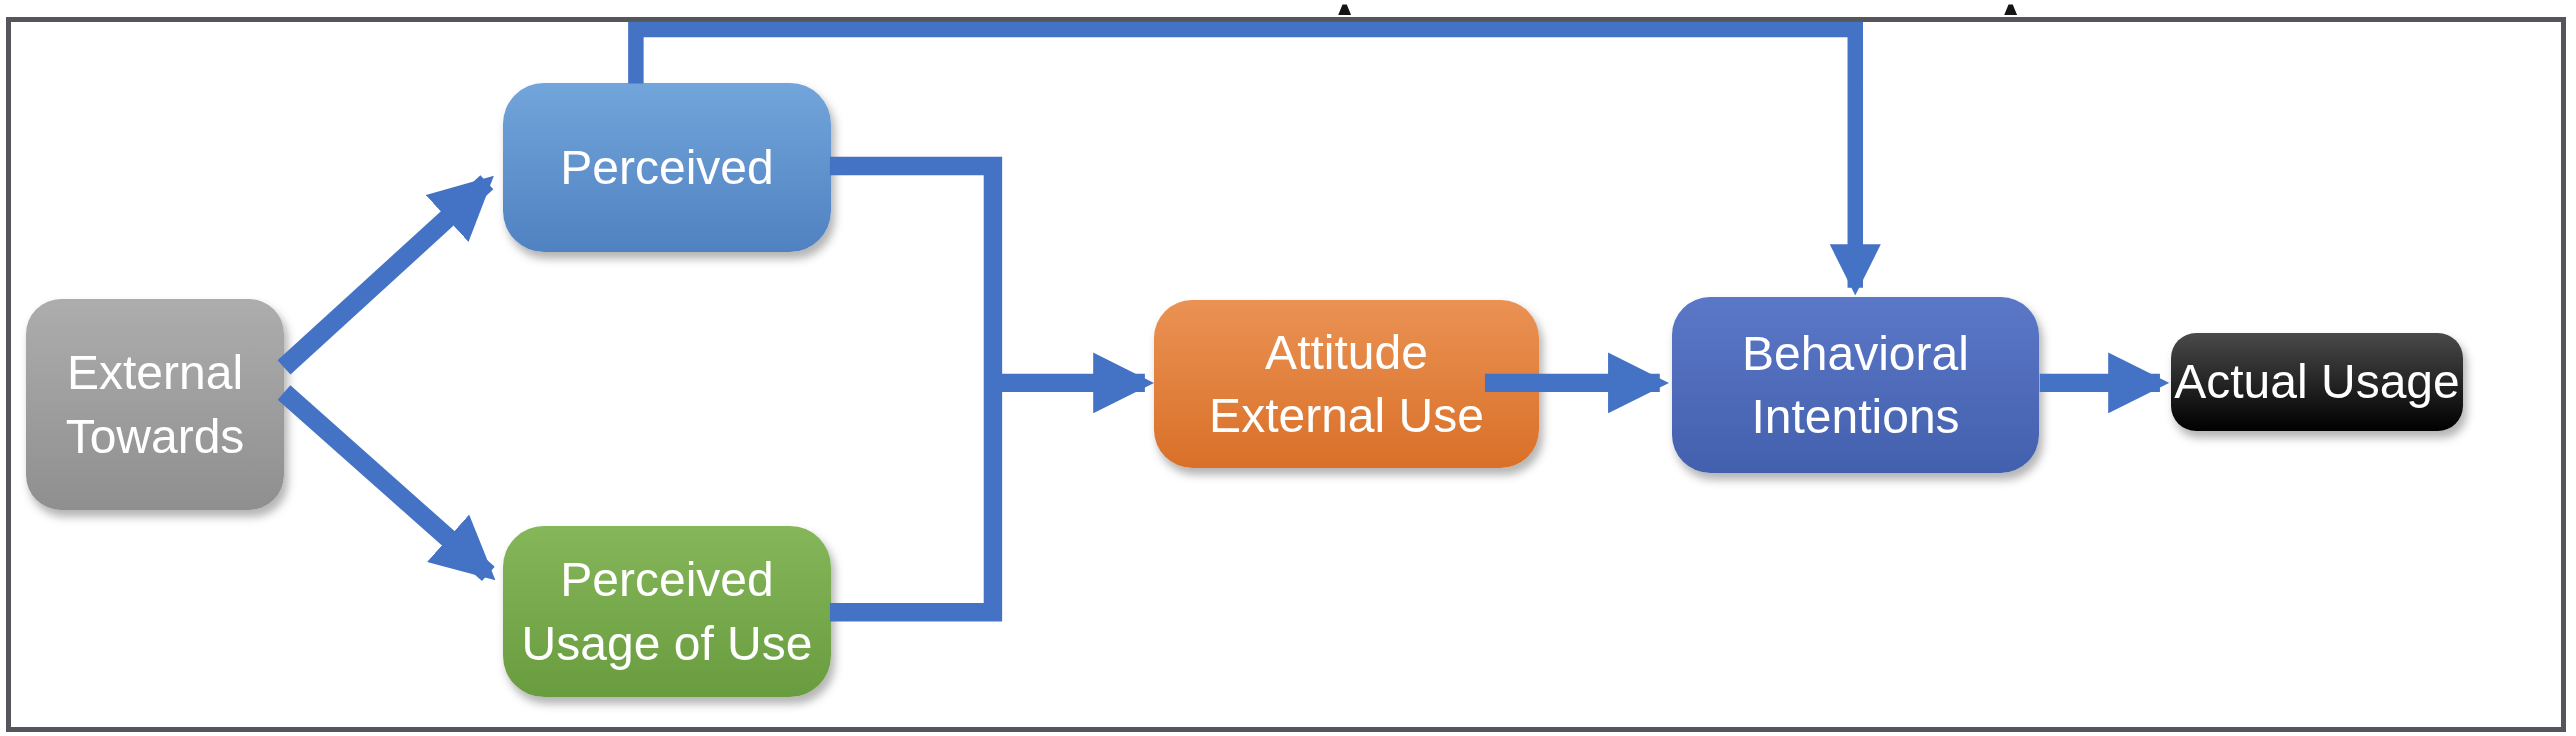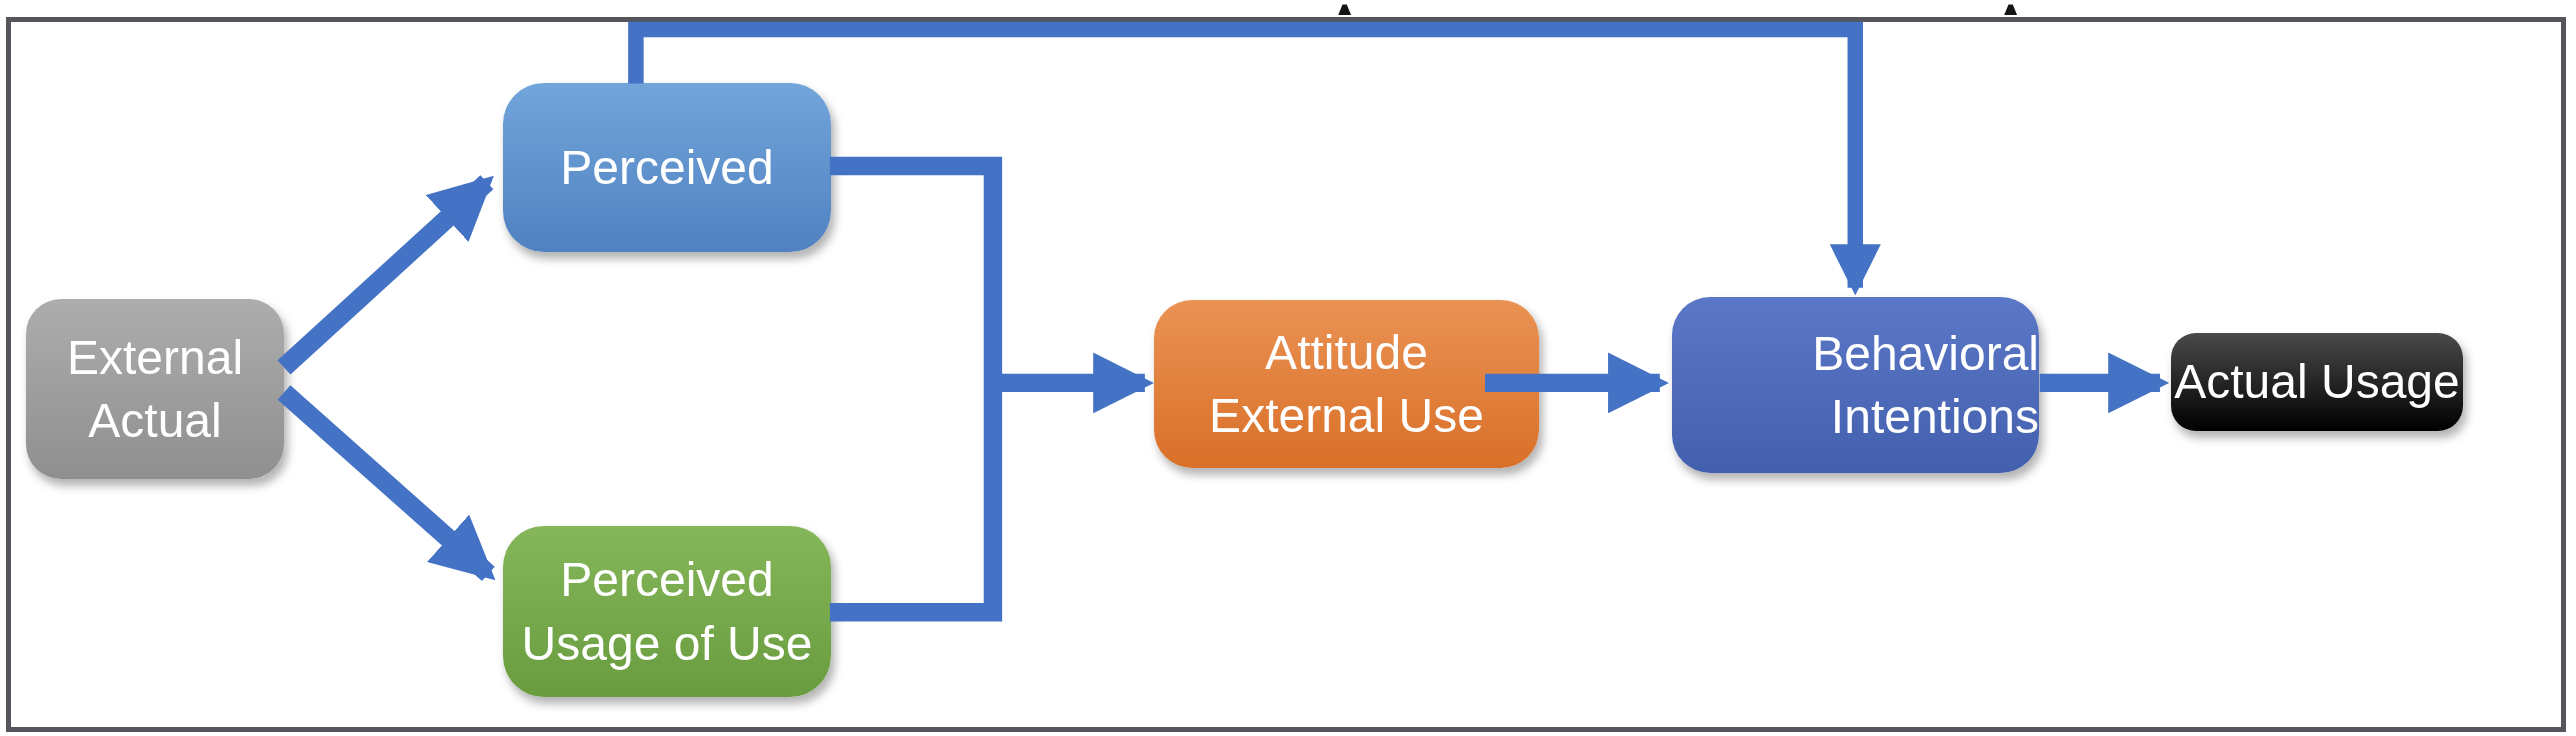--- a/index.html
+++ b/index.html
@@ -26,21 +26,21 @@
     align-items:center;
     justify-content:center;
     color:#ffffff;
     text-align:center;
     font-size:48px;
     line-height:1.32;
     box-shadow:3.7px 6.6px 8.9px rgba(90,90,90,.45);
     box-sizing:border-box;
   }
   .node .l{white-space:nowrap;}
-  .node-ef  {left:26px;   top:299px; width:258px; height:180px; border-radius:35px;}
+  .node-ef  {left:26px;   top:299px; width:258px; height:211px; border-radius:35px;}
   .node-pu  {left:503px;  top:83px; width:328px; height:169px; border-radius:41px;}
   .node-peou{left:503px;  top:526px; width:328px; height:171px; border-radius:41px;}
   .node-att {left:1154px; top:300px; width:385px; height:168px; border-radius:38px;}
   .node-bi  {left:1672px; top:297px; width:367px; height:176px; border-radius:38px;}
   .node-au  {left:2171px; top:333px; width:292px; height:98px; border-radius:25px;}
   svg.wires{
     position:absolute;
     left:0; top:0;
     width:2576px; height:737px;
     pointer-events:none;
@@ -59,38 +59,38 @@
 
 <div class="canvas">
 
   <div class="frame"></div>
 
   <div class="frag frag-1" style="background: rgb(20, 20, 20);"></div>
   <div class="frag frag-2" style="background: rgb(20, 20, 20);"></div>
 
   <div class="node node-ef" style="background: linear-gradient(rgb(173, 173, 173), rgb(143, 143, 143));">
     <span class="l">External</span>
-    <span class="l">Actual</span>
+    <span class="l">Towards</span>
   </div>
 
   <div class="node node-pu" style="background: linear-gradient(rgb(114, 165, 218), rgb(80, 129, 193));">
     <span class="l">Perceived</span>
   </div>
 
   <div class="node node-peou" style="background: linear-gradient(rgb(133, 183, 90), rgb(105, 156, 62));">
     <span class="l">Perceived</span>
     <span class="l">Usage of Use</span>
   </div>
 
   <div class="node node-att" style="background: linear-gradient(rgb(234, 146, 84), rgb(217, 112, 40));">
     <span class="l">Attitude</span>
     <span class="l">External Use</span>
   </div>
 
-  <div class="node node-bi" style="background: linear-gradient(rgb(91, 119, 199), rgb(67, 96, 174)); align-items: flex-end;">
+  <div class="node node-bi" style="background: linear-gradient(rgb(91, 119, 199), rgb(67, 96, 174));">
     <span class="l">Behavioral</span>
     <span class="l">Intentions</span>
   </div>
 
   <div class="node node-au" style="background: linear-gradient(rgb(74, 74, 74), rgb(0, 0, 0));">
     <span class="l">Actual Usage</span>
   </div>
 
   <svg class="wires" viewBox="0 0 3492 999">
     <defs>

